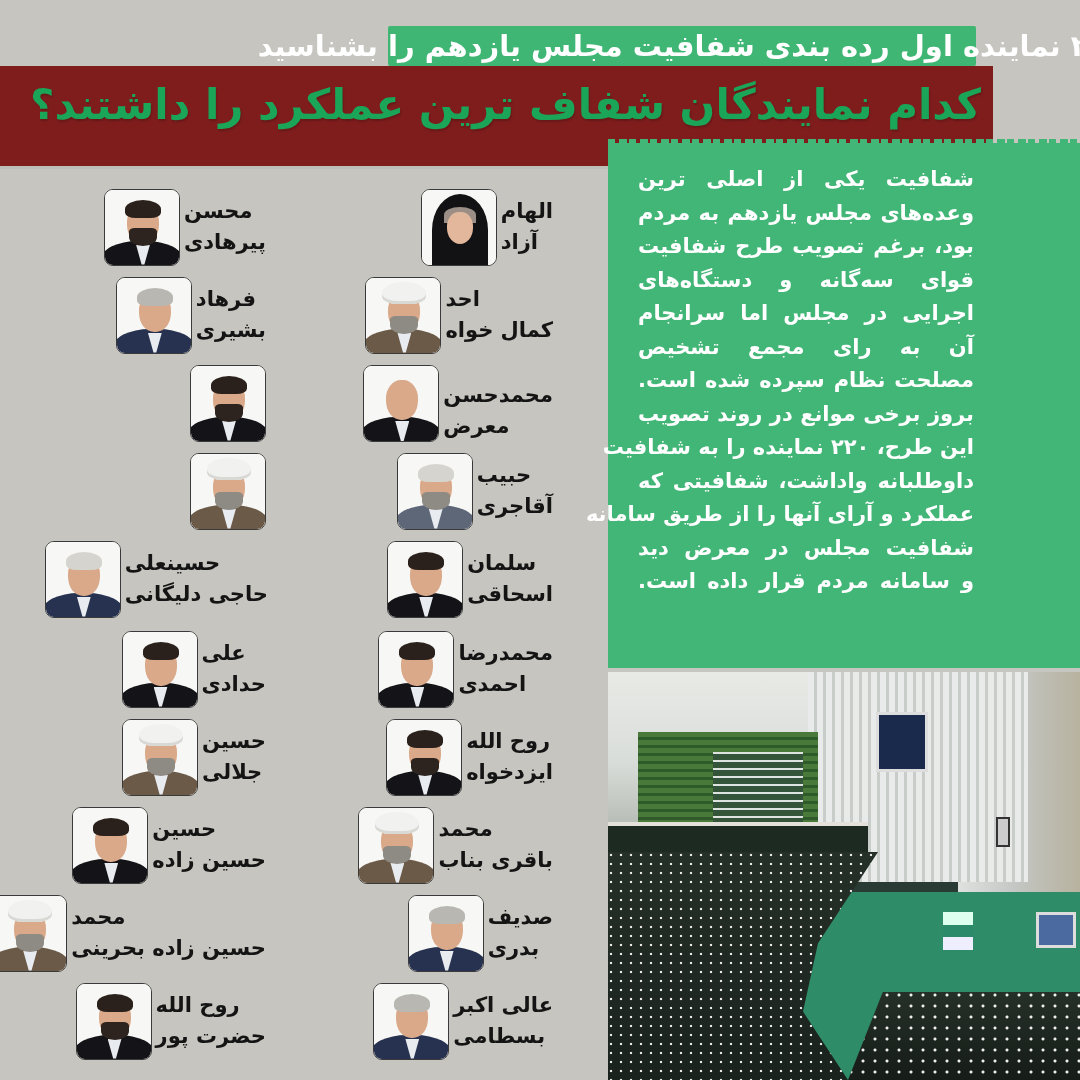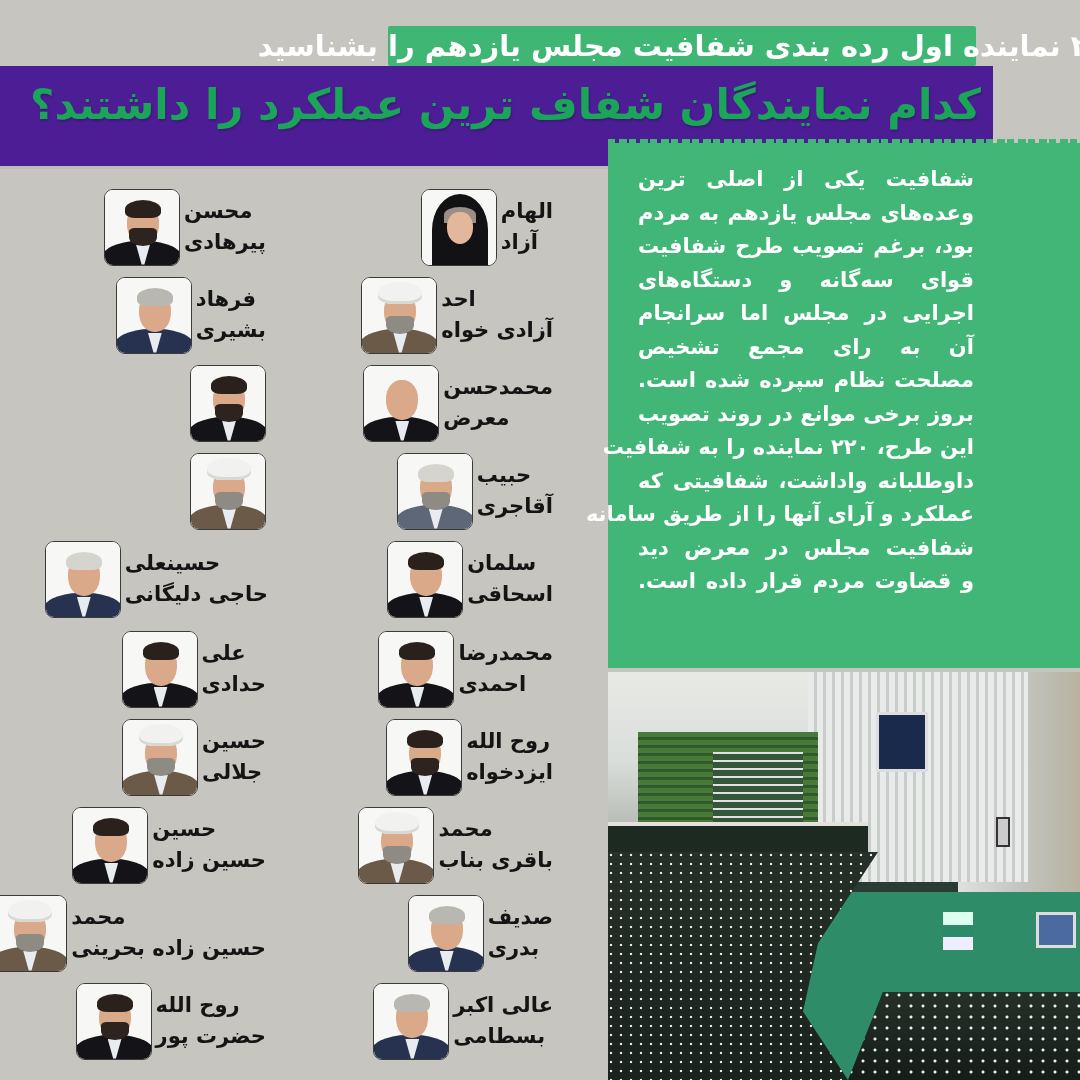--- a/index.html
+++ b/index.html
@@ -18,21 +18,21 @@
       position: absolute; left: 388px; top: 26px; width: 588px; height: 40px;
       background: #3cb371;
       background: #40b674;
       display: flex; align-items: center; justify-content: center;
       color: #ffffff; font-weight: 700; font-size: 29px;
       white-space: nowrap; direction: rtl;
       border-radius: 2px;
     }
     .title-banner {
       position: absolute; left: 0; top: 66px; width: 993px; height: 100px;
-      background: #4c1d95;
+      background: #7f1d1d;
       box-shadow: 0 3px 0 rgba(0,0,0,0.04);
     }
     .title-banner .title-text {
       position: absolute; right: 12px; top: 8px; height: 60px;
       display: flex; align-items: center;
       color: #1aa558; font-weight: 900; font-size: 42px;
       letter-spacing: -1px; white-space: nowrap;
       text-shadow: 1px 2px 2px rgba(0,0,0,0.18);
     }
 
@@ -204,21 +204,21 @@
       <p>بود، برغم تصویب طرح شفافیت</p>
       <p>قوای سه‌گانه و دستگاه‌های</p>
       <p>اجرایی در مجلس اما سرانجام</p>
       <p>آن به رای مجمع تشخیص</p>
       <p>مصلحت نظام سپرده شده است.</p>
       <p>بروز برخی موانع در روند تصویب</p>
       <p>این طرح، ۲۲۰ نماینده را به شفافیت</p>
       <p>داوطلبانه واداشت، شفافیتی که</p>
       <p>عملکرد و آرای آنها را از طریق سامانه</p>
       <p>شفافیت مجلس در معرض دید</p>
-      <p>و قضاوت مردم قرار داده است.</p>
+      <p>و سامانه مردم قرار داده است.</p>
     </div>
   </div>
 
   <div class="parliament-photo">
     <div class="pp-ceiling"></div>
     <div class="pp-wall-right"></div>
     <div class="pp-wall"></div>
     <div class="pp-stairs"></div>
     <div class="pp-stairs2"></div>
     <div class="pp-screen"></div>
@@ -248,24 +248,24 @@
         <div class="photo">
           <div class="face-bg"></div>
           <div class="suit brown"></div>
           <div class="collar"></div>
           <div class="head"></div>
           <div class="beard grey"></div>
           <div class="turban"></div>
         </div>
         <div class="names">
           <span>احد</span>
-          <span>آزادی خواه</span>
-        </div>
-      </div>
-      <div class="rep" style="right: 527px; top: 364px;">
+          <span>کمال خواه</span>
+        </div>
+      </div>
+      <div class="rep" style="right: 527px; top: 364px; align-items: flex-end;">
         <div class="photo">
           <div class="face-bg"></div>
           <div class="suit black"></div>
           <div class="collar"></div>
           <div class="head"></div>
           <div class="hair none"></div>
         </div>
         <div class="names">
           <span>محمدحسن</span>
           <span>معرض</span>

